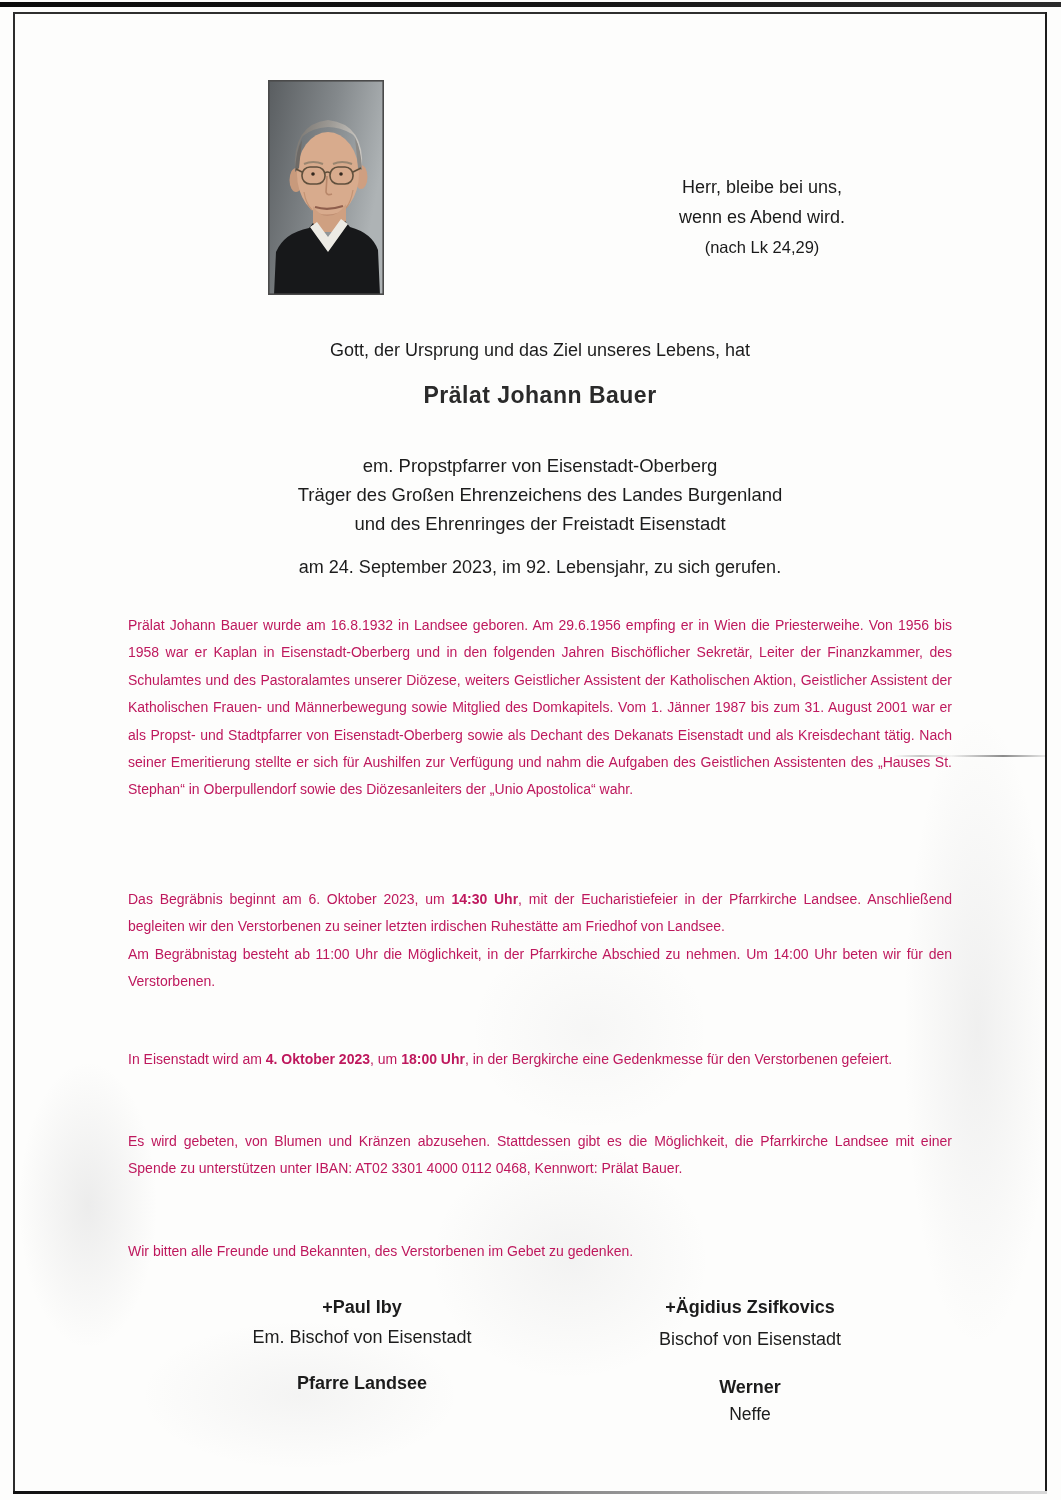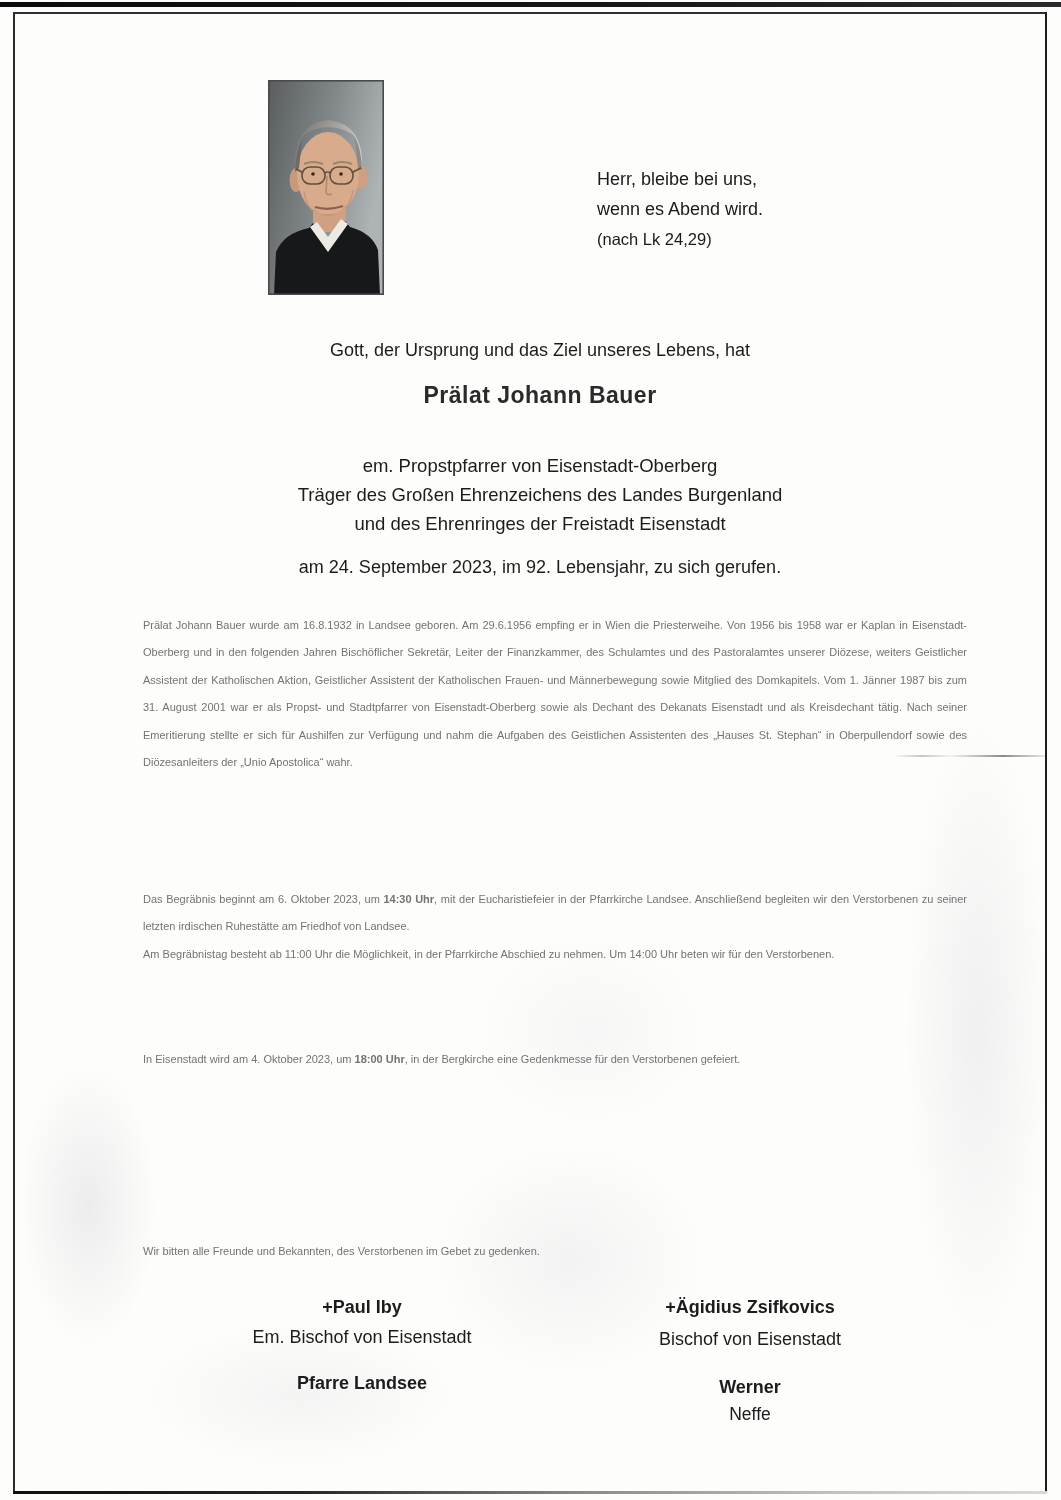--- a/index.html
+++ b/index.html
@@ -33,32 +33,32 @@
   .ghost.g4{left:140px;top:1320px;width:320px;height:150px;
     background:radial-gradient(ellipse at center,rgba(120,120,125,.07),rgba(120,120,125,0) 70%);}
   .ghost.g5{left:470px;top:930px;width:240px;height:200px;
     background:radial-gradient(ellipse at center,rgba(120,120,125,.05),rgba(120,120,125,0) 70%);}
 
   
   .photo{position:absolute;left:268px;top:80px;width:116px;height:215px;}
   .photo svg{display:block;width:100%;height:100%;}
 
   
-  .quote{position:absolute;left:597px;top:164px;width:330px;text-align:left;
+  .quote{position:absolute;left:597px;top:172px;width:330px;text-align:center;
     font-size:18px;line-height:30px;color:#1a1a1a;}
   .quote .ref{font-size:16.5px;}
 
   .centered{position:absolute;left:118px;width:844px;text-align:center;}
   .intro{top:340px;font-size:18px;}
   .deceased-name{top:382px;font-size:23px;font-weight:700;color:#2a2a2a;letter-spacing:.5px;}
   .title-lines{top:451px;font-size:18.5px;line-height:29px;}
   .called{top:557px;font-size:18px;}
 
-  .para{position:absolute;left:128px;width:824px;font-size:11px;line-height:27.4px;
-    text-align:justify;color:#737373;margin-left:15px;}
+  .para{position:absolute;left:128px;width:824px;font-size:14px;line-height:27.4px;
+    text-align:justify;color:#be185d;}
   .para p{margin:0;}
   .bio{top:612px;}
   .funeral{top:886px;}
   .memorial{top:1046px;}
   .donation{top:1128px;}
   .prayer{top:1238px;text-align:left;}
 
   .sig{position:absolute;text-align:center;font-size:18px;}
   .sig.bold{font-weight:700;}
   .sig-left{left:162px;width:400px;}   
@@ -162,22 +162,23 @@
   </div>
   <div class="centered called">am 24. September 2023, im 92. Lebensjahr, zu sich gerufen.</div>
 
   <div class="para bio">Prälat Johann Bauer wurde am 16.8.1932 in Landsee geboren. Am 29.6.1956 empfing er in Wien die Priesterweihe. Von 1956 bis 1958 war er Kaplan in Eisenstadt-Oberberg und in den folgenden Jahren Bischöflicher Sekretär, Leiter der Finanzkammer, des Schulamtes und des Pastoralamtes unserer Diözese, weiters Geistlicher Assistent der Katholischen Aktion, Geistlicher Assistent der Katholischen Frauen- und Männerbewegung sowie Mitglied des Domkapitels. Vom 1. Jänner 1987 bis zum 31. August 2001 war er als Propst- und Stadtpfarrer von Eisenstadt-Oberberg sowie als Dechant des Dekanats Eisenstadt und als Kreisdechant tätig. Nach seiner Emeritierung stellte er sich für Aushilfen zur Verfügung und nahm die Aufgaben des Geistlichen Assistenten des „Hauses St. Stephan“ in Oberpullendorf sowie des Diözesanleiters der „Unio Apostolica“ wahr.</div>
 
   <div class="para funeral">
     <p><span>Das Begräbnis beginnt am </span><span style="font-weight: 400;">6. Oktober 2023</span><span>, um </span><span style="font-weight: 700;">14:30 Uhr</span><span>, mit der Eucharistiefeier in der Pfarrkirche Landsee. Anschließend begleiten wir den Verstorbenen zu seiner letzten irdischen Ruhestätte am Friedhof von Landsee.</span></p>
     <p>Am Begräbnistag besteht ab 11:00 Uhr die Möglichkeit, in der Pfarrkirche Abschied zu nehmen. Um 14:00 Uhr beten wir für den Verstorbenen.</p>
   </div>
 
-  <div class="para memorial"><span>In Eisenstadt wird am </span><span style="font-weight: 400;">4. Oktober 2023</span><span>, um </span><span style="font-weight: 700;">18:00 Uhr</span><span>, in der Bergkirche eine Gedenkmesse für den Verstorbenen gefeiert.</span></div>
+  <div class="para memorial"><span>In Eisenstadt wird am </span><span style="font-weight: 700;">4. Oktober 2023</span><span>, um </span><span style="font-weight: 700;">18:00 Uhr</span><span>, in der Bergkirche eine Gedenkmesse für den Verstorbenen gefeiert.</span></div>
 
+  <div class="para donation">Es wird gebeten, von Blumen und Kränzen abzusehen. Stattdessen gibt es die Möglichkeit, die Pfarrkirche Landsee mit einer Spende zu unterstützen unter IBAN: AT02 3301 4000 0112 0468, Kennwort: Prälat Bauer.</div>
 
   <div class="para prayer">Wir bitten alle Freunde und Bekannten, des Verstorbenen im Gebet zu gedenken.</div>
 
   <div class="sig sig-left bold row-name">+Paul Iby</div>
   <div class="sig sig-left row-role-l">Em. Bischof von Eisenstadt</div>
   <div class="sig sig-left bold row-org">Pfarre Landsee</div>
 
   <div class="sig sig-right bold row-name">+Ägidius Zsifkovics</div>
   <div class="sig sig-right bold row-name2">Werner</div>
   <div class="sig sig-right row-role-r">Bischof von Eisenstadt</div>

